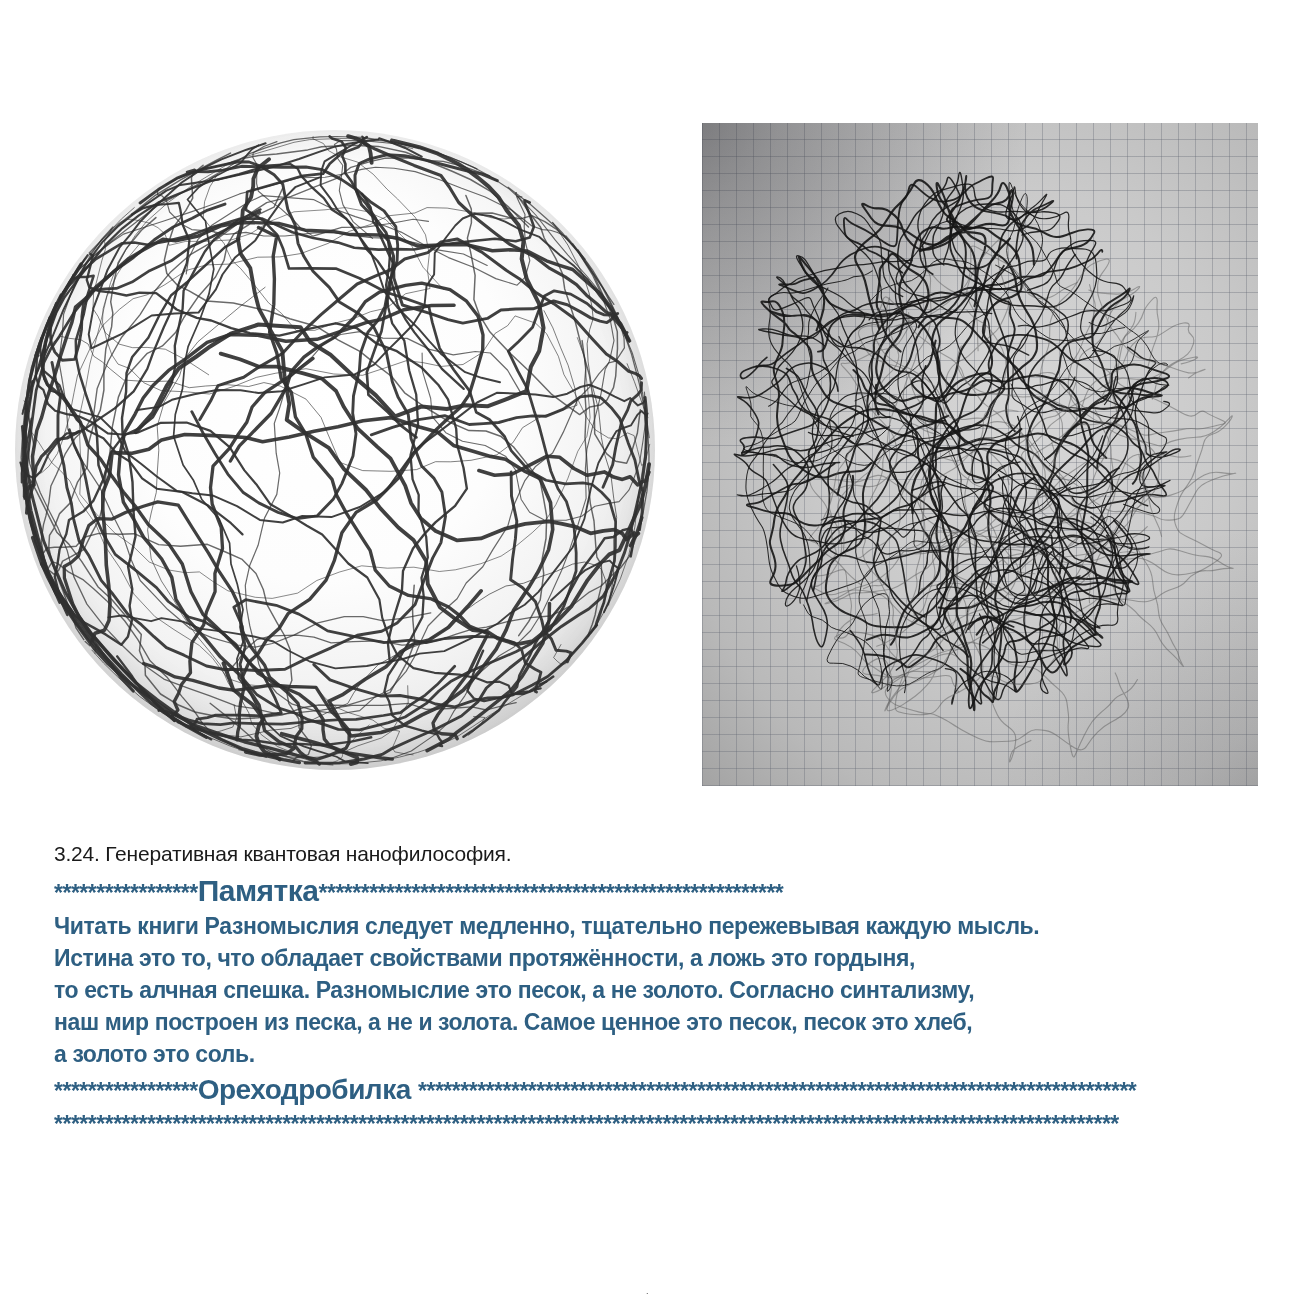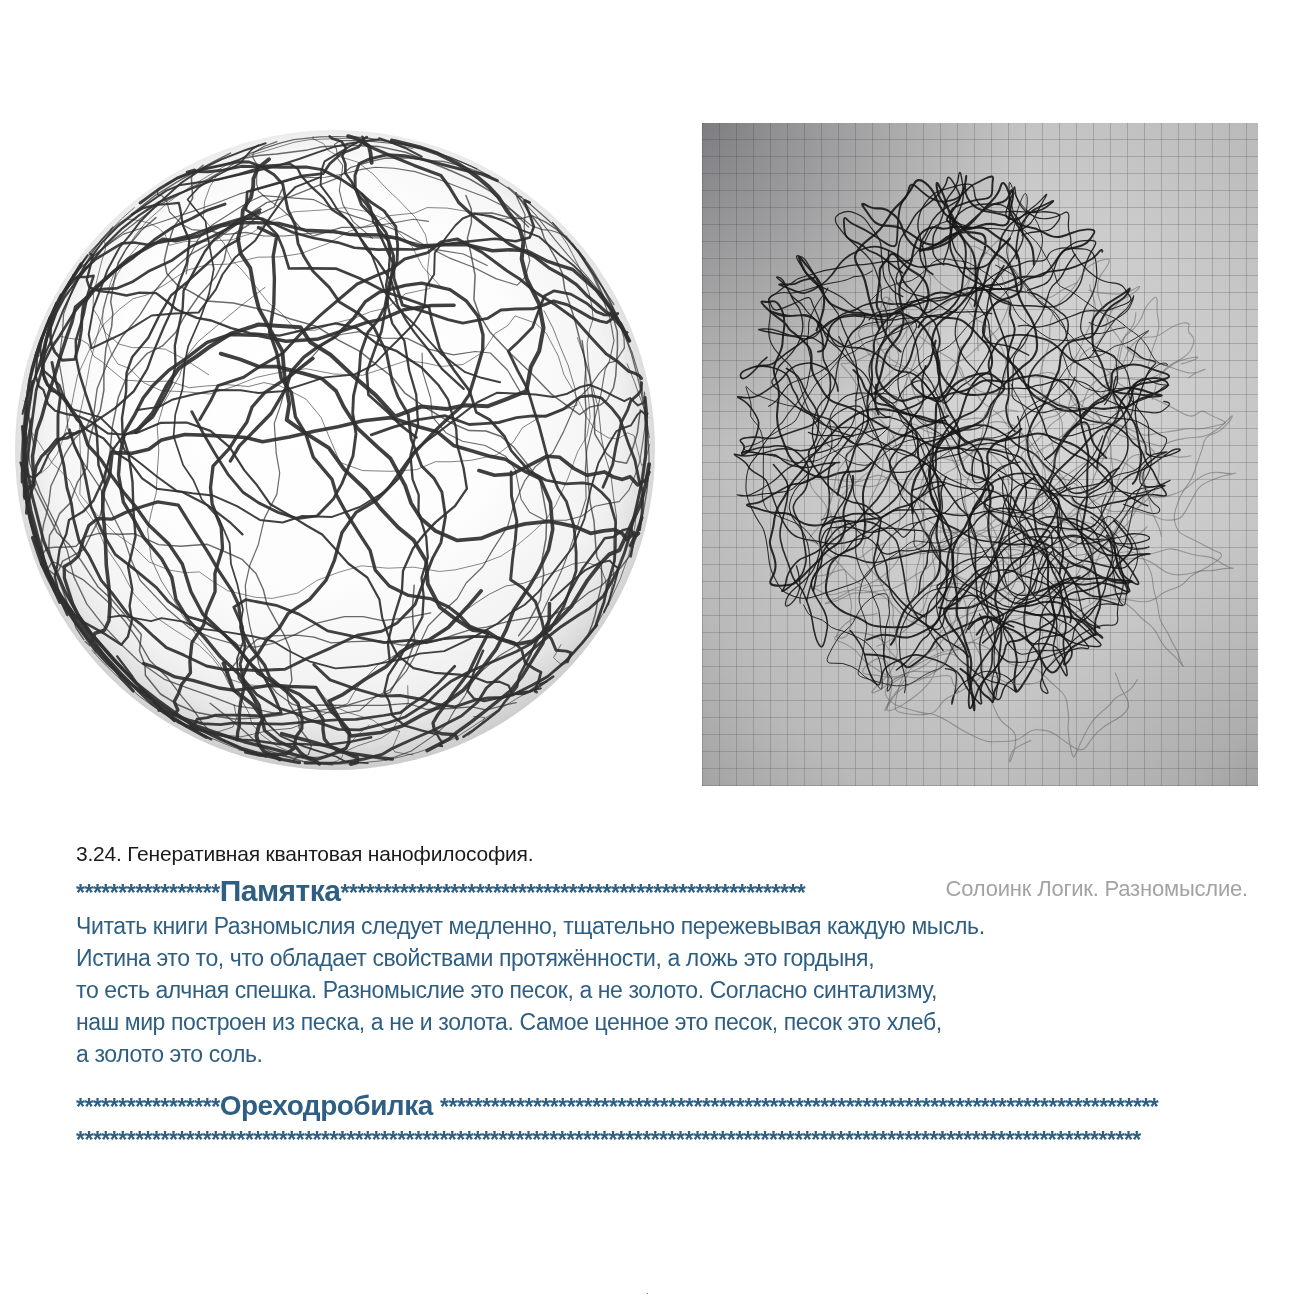--- a/index.html
+++ b/index.html
@@ -20,39 +20,39 @@
     position:absolute;left:702px;top:123px;width:556px;height:663px;
     background:
       radial-gradient(circle at 0% 0%, rgba(35,35,42,.34), rgba(35,35,42,0) 38%),
       radial-gradient(circle at 100% 100%, rgba(35,35,42,.10), rgba(35,35,42,0) 30%),
       repeating-linear-gradient(0deg, rgba(95,100,112,.34) 0 1px, transparent 1px 17px),
       repeating-linear-gradient(90deg, rgba(95,100,112,.34) 0 1px, transparent 1px 17px),
       radial-gradient(ellipse at 58% 45%, #d7d7d7 0%, #cacaca 45%, #b9b9b9 78%, #a3a3a3 100%);
   }
   .fig-paper svg{position:absolute;left:0;top:0;width:100%;height:100%;}
   
-  .content{position:absolute;left:76px;top:840px;width:1172px;}
+  .content{position:absolute;left:54px;top:840px;width:1172px;}
   .number-title,.intro{
     font-size:21px;line-height:28px;color:var(--ink);letter-spacing:-0.2px;white-space:pre;
   }
   .memo-header{
     display:flex;justify-content:space-between;align-items:flex-end;margin-top:6px;
   }
   .memo-left{white-space:nowrap;overflow:hidden;flex:1 1 auto;min-width:0;margin-right:18px;}
   .stars{font-weight:bold;color:var(--accent-blue);font-size:23px;letter-spacing:-0.5px;}
   .memo-title{font-weight:bold;color:var(--accent-blue);font-size:30px;letter-spacing:-0.5px;}
   .attribution{
     flex:0 0 auto;color:var(--muted-gray);font-size:22px;letter-spacing:-0.2px;
     position:relative;top:-6px;
   }
   .blue-body{
-    font-weight:normal;color:var(--accent-blue);font-size:23px;line-height:32px;
+    font-weight:bold;color:var(--accent-blue);font-size:23px;line-height:32px;
     letter-spacing:-0.4px;white-space:pre;margin-top:2px;
   }
-  .nut-header{white-space:nowrap;overflow:hidden;height:35px;line-height:35px;margin-top:18px;}
+  .nut-header{white-space:nowrap;overflow:hidden;height:35px;line-height:35px;margin-top:2px;}
   .nut-title{font-weight:bold;color:var(--accent-blue);font-size:28px;letter-spacing:-0.5px;}
   .divider{
     white-space:nowrap;overflow:hidden;height:30px;line-height:30px;margin-top:2px;
     font-weight:bold;color:var(--accent-blue);font-size:23px;letter-spacing:-0.5px;
   }
   .footer-mark{
     position:absolute;left:646px;top:1286px;font-size:9px;color:#4a4a4a;letter-spacing:0;
   }
 </style>
 </head>
@@ -276,21 +276,20 @@
 
 <div class="content">
 
   <div class="number-title">3.24. Генеративная квантовая нанофилософия.</div>
 
 
   <div class="memo-header">
     <span class="memo-left">
       <span class="stars">*****************</span><span class="memo-title">Памятка</span><span class="stars">*******************************************************</span>
     </span>
-    <span class="attribution">Солоинк Логик. Разномыслие.</span>
   </div>
 
   <div class="blue-body">Читать книги Разномыслия следует медленно, тщательно пережевывая каждую мысль.
 Истина это то, что обладает свойствами протяжённости, а ложь это гордыня,
 то есть алчная спешка. Разномыслие это песок, а не золото. Согласно синтализму,
 наш мир построен из песка, а не и золота. Самое ценное это песок, песок это хлеб,
 а золото это соль.</div>
 
   <div class="nut-header">
     <span class="stars">*****************</span><span class="nut-title">Ореходробилка </span><span class="stars">*************************************************************************************</span>

